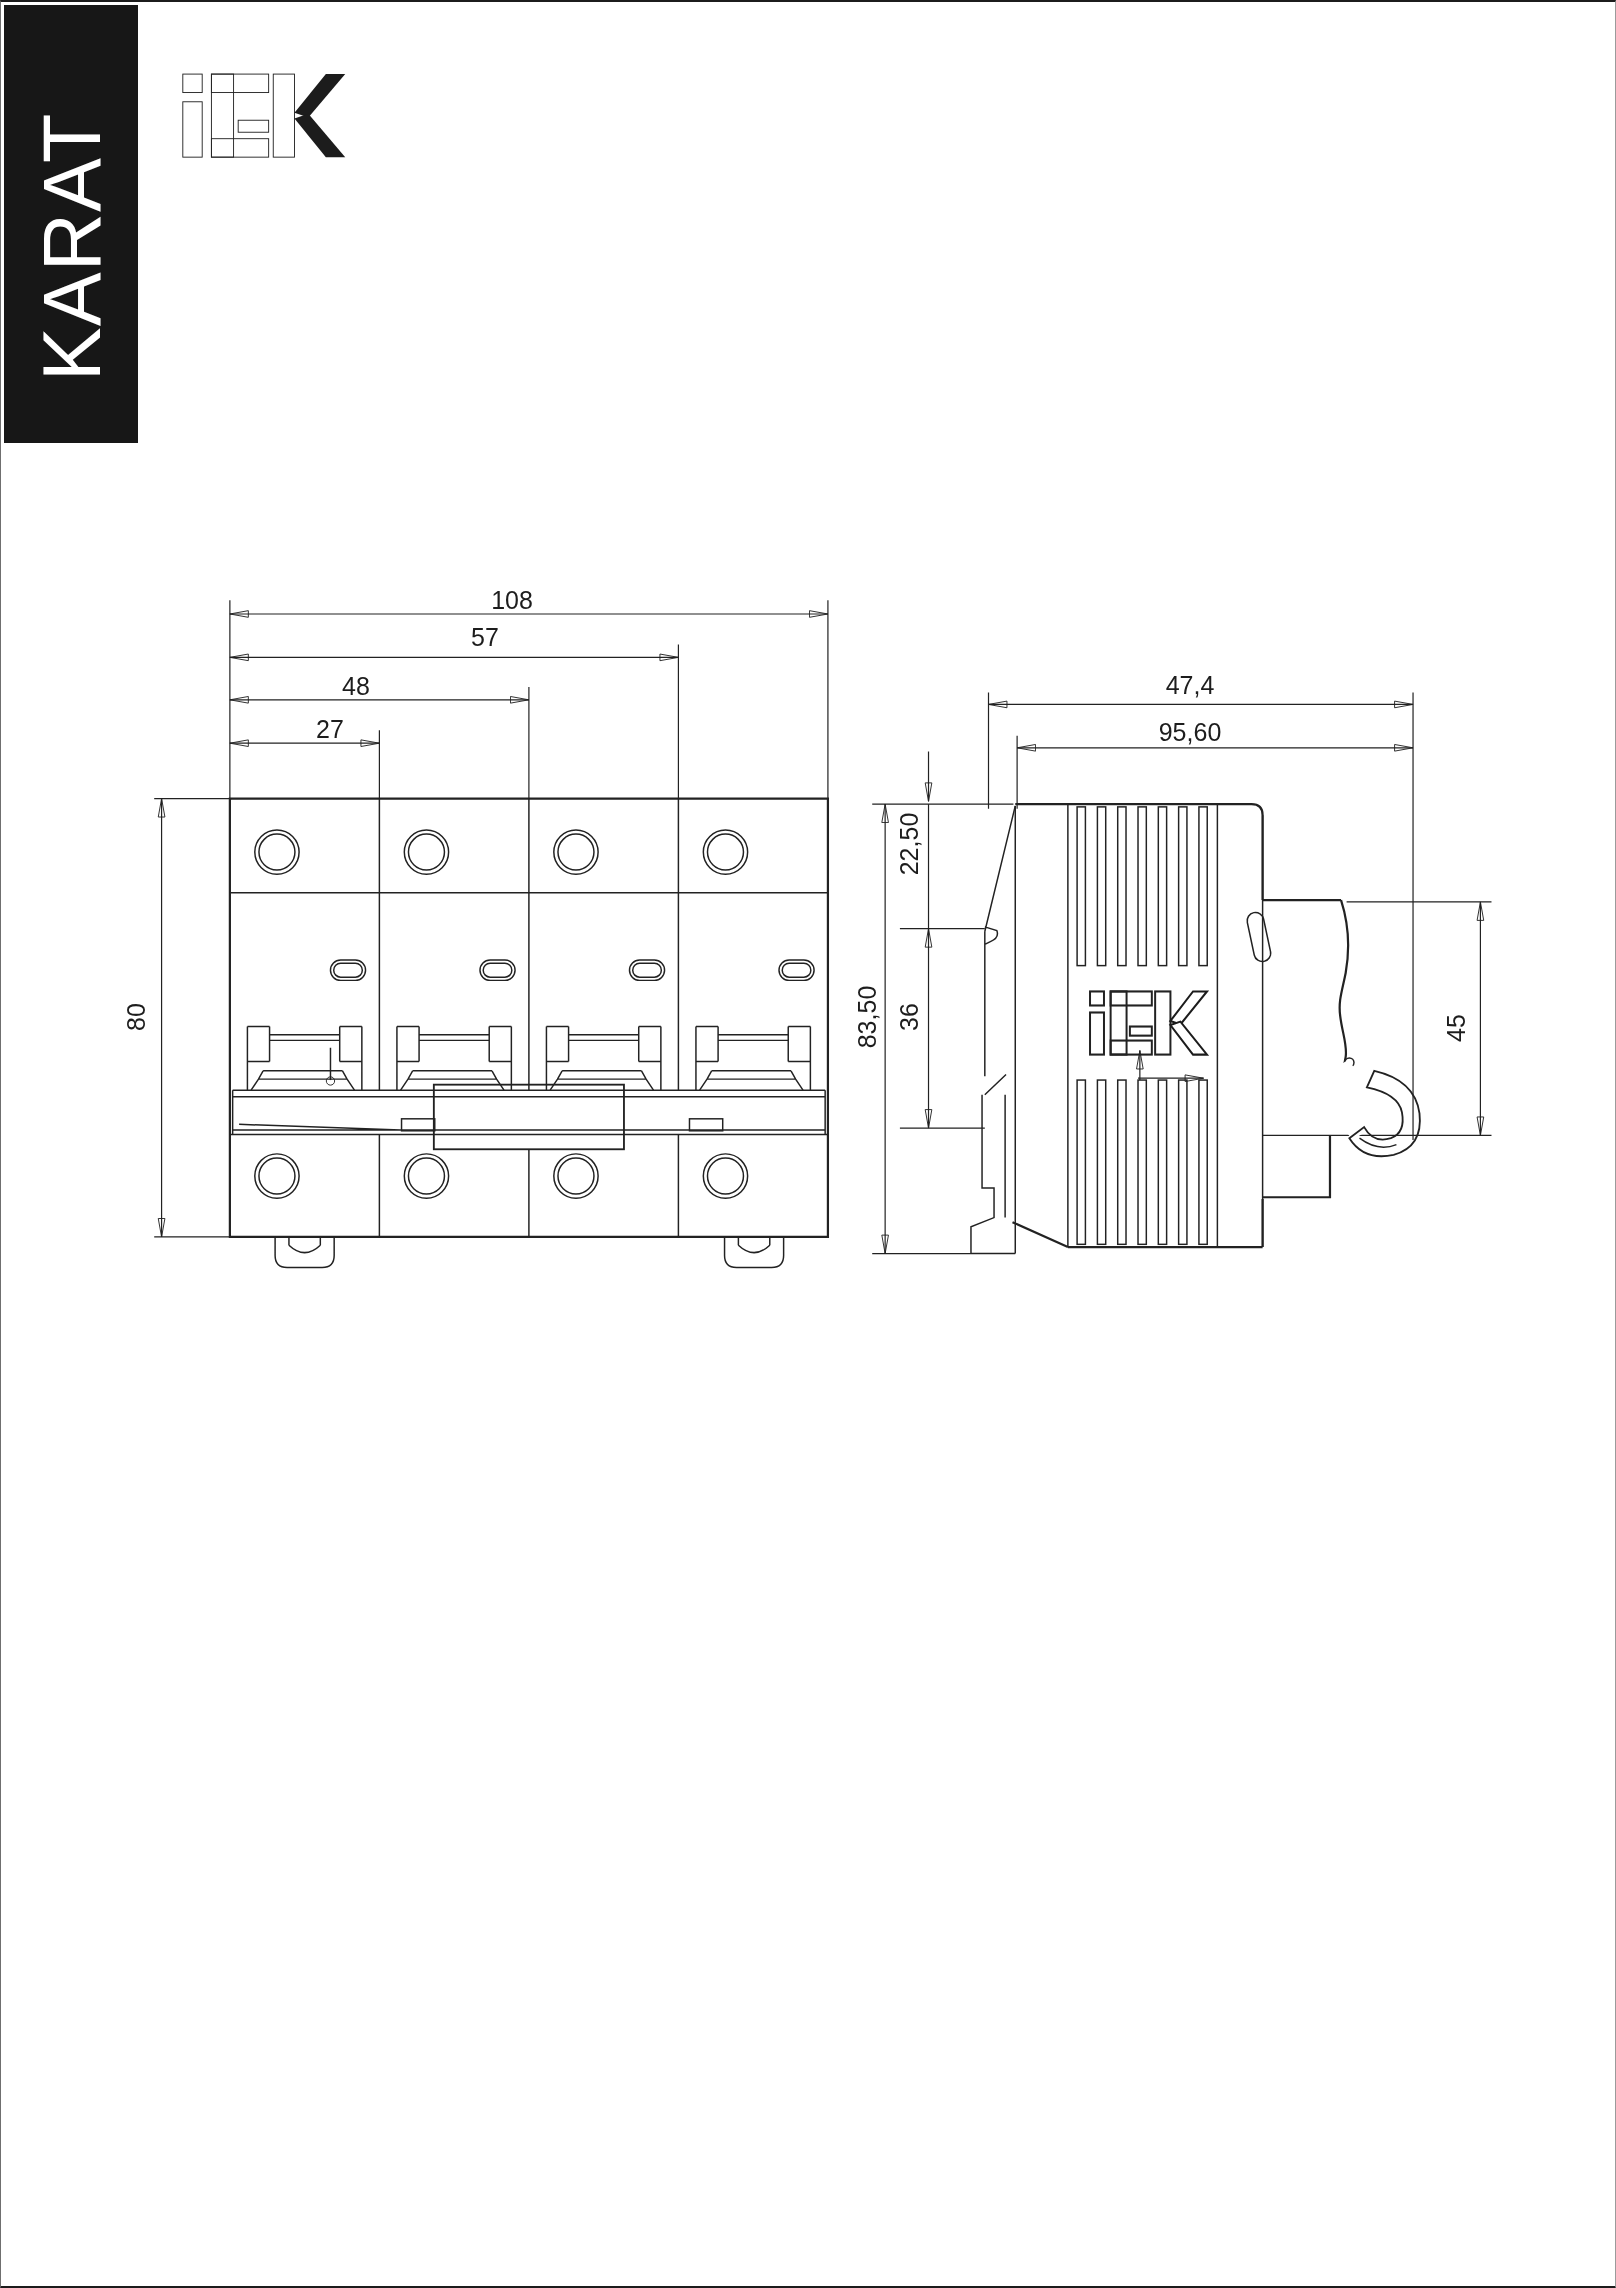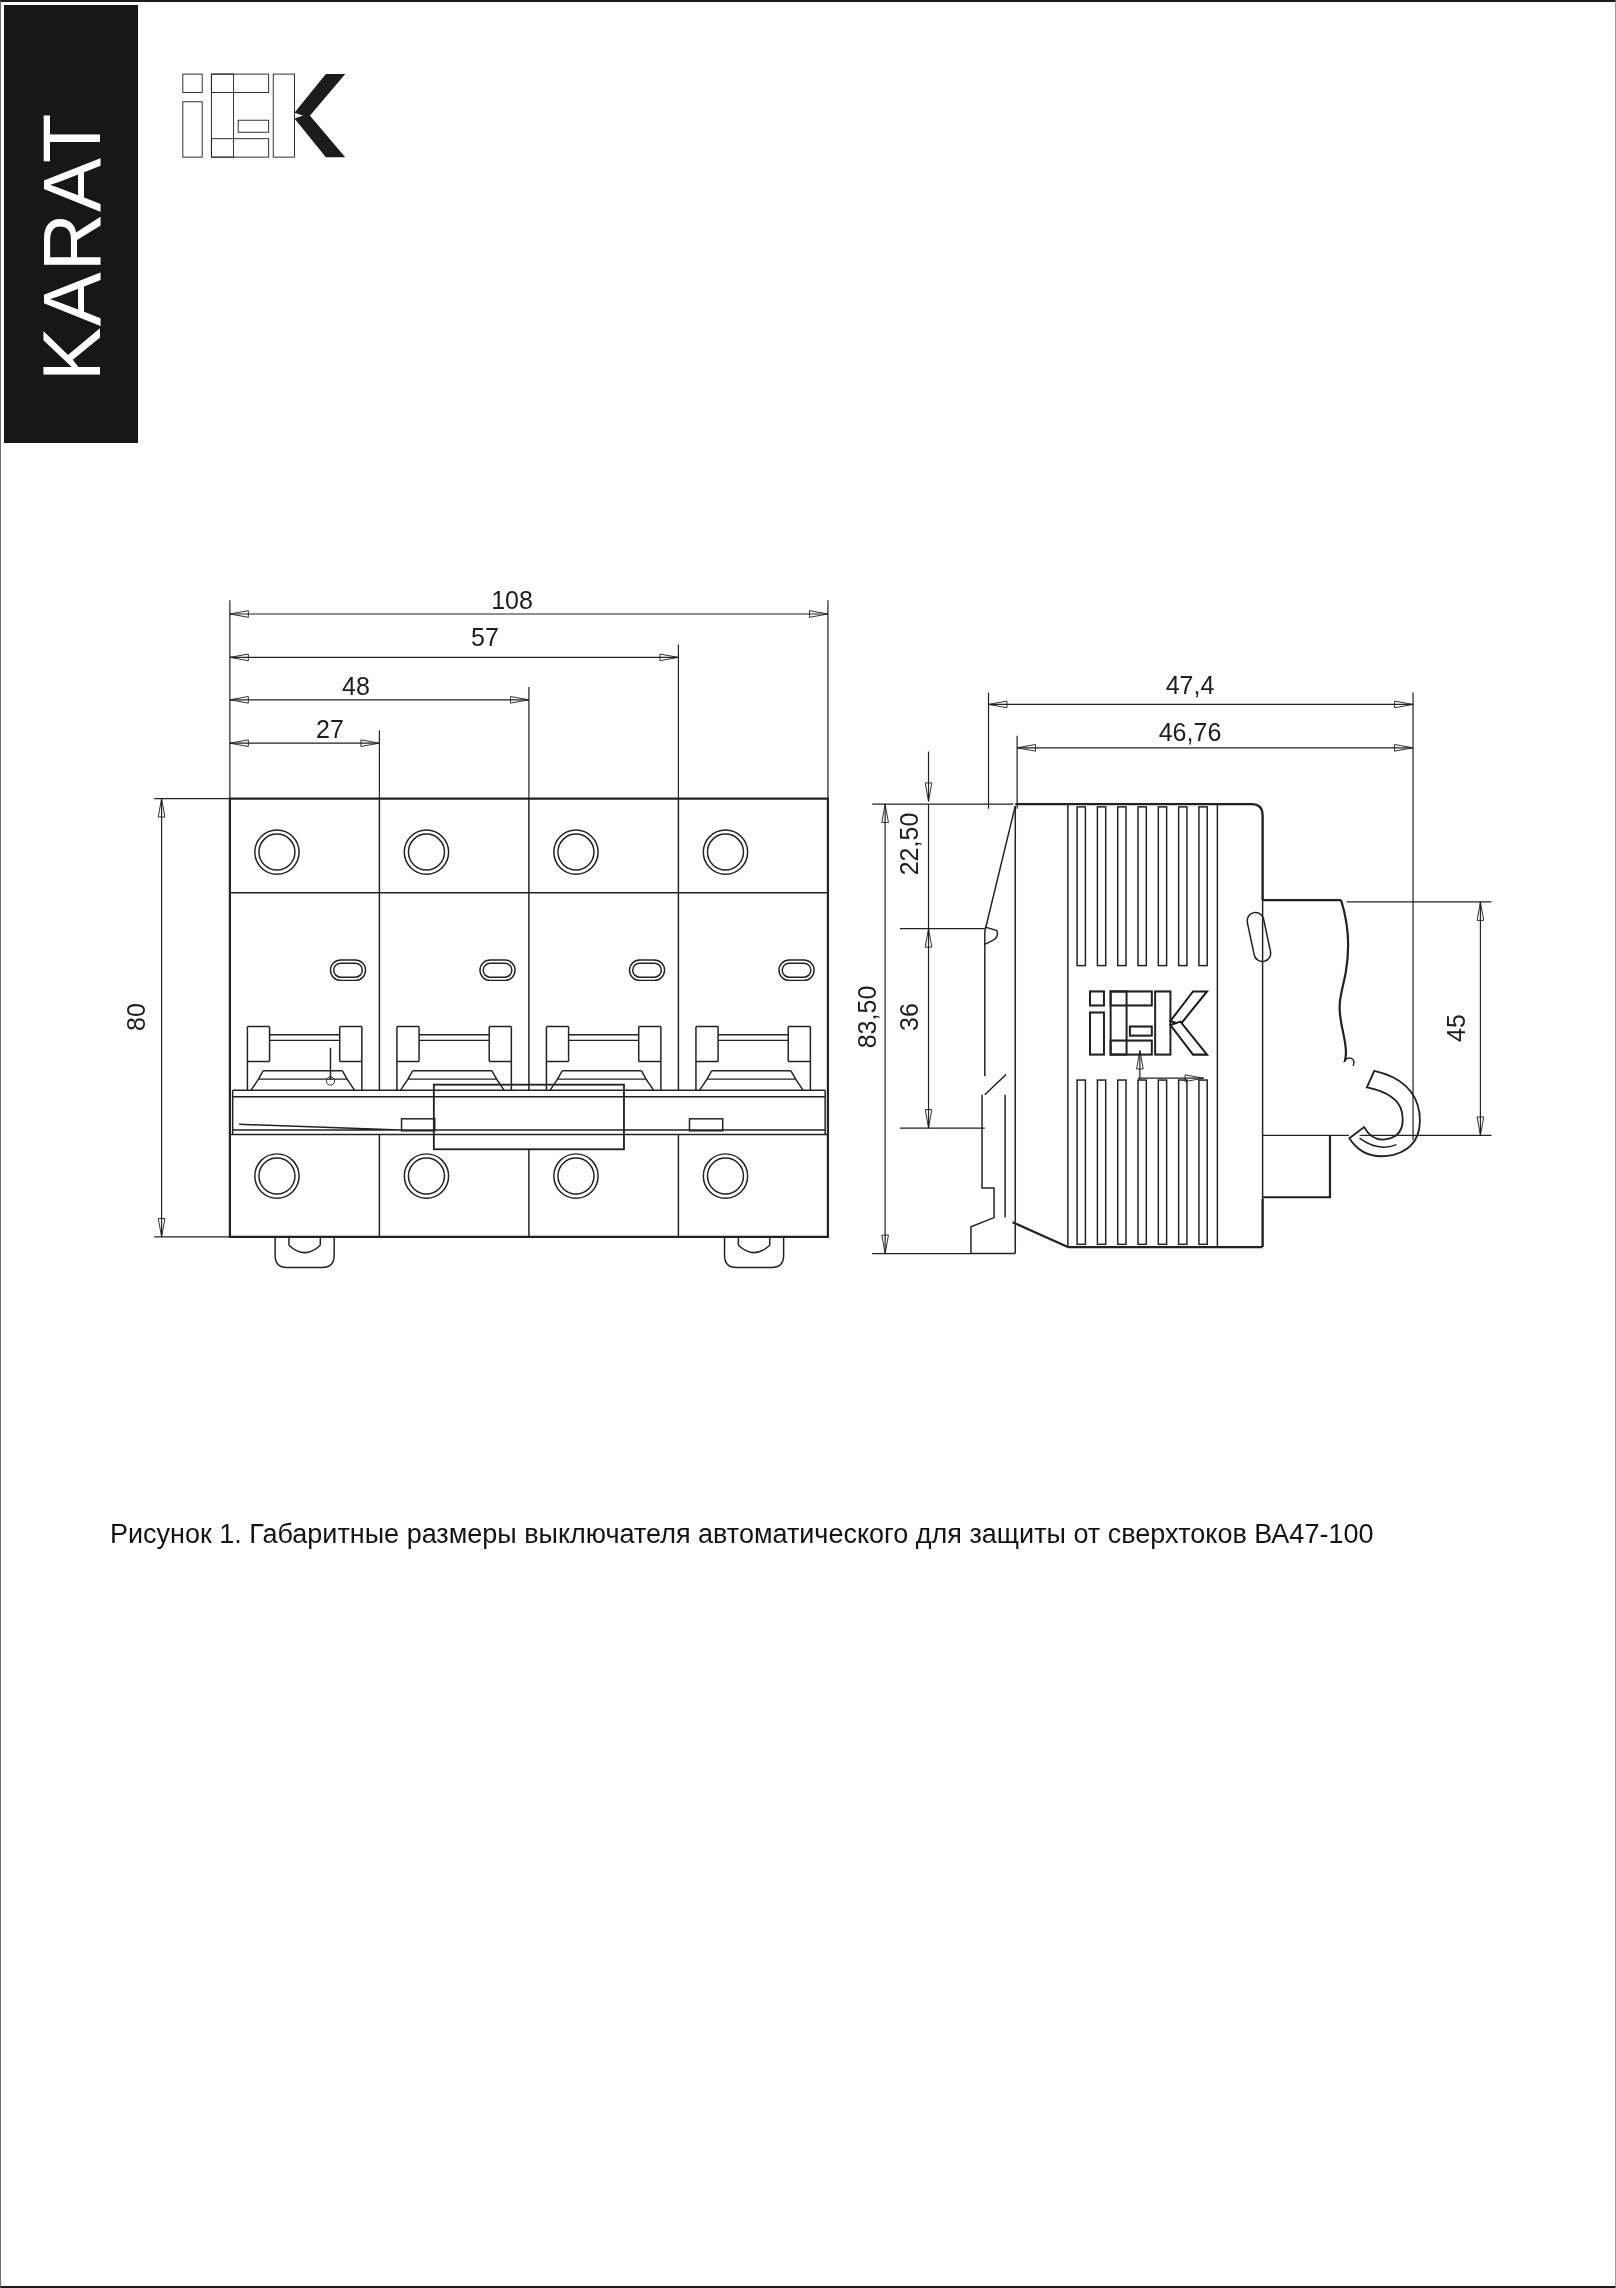--- a/index.html
+++ b/index.html
@@ -196,22 +196,21 @@
     </g>
   </svg>
 
   <span class="lbl" style="left:511px;top:598px">108</span>
   <span class="lbl" style="left:484px;top:635px">57</span>
   <span class="lbl" style="left:355px;top:684px">48</span>
   <span class="lbl" style="left:329px;top:727px">27</span>
   <span class="lbl rot" style="left:135px;top:1015px">80</span>
 
   <span class="lbl" style="left:1189px;top:683px">47,4</span>
-  <span class="lbl" style="left:1189px;top:730px">46,76</span>
+  <span class="lbl" style="left:1189px;top:730px">95,60</span>
   <span class="lbl rot" style="left:908px;top:842px">22,50</span>
   <span class="lbl rot" style="left:908px;top:1015px">36</span>
   <span class="lbl rot" style="left:866px;top:1015px">83,50</span>
   <span class="lbl rot" style="left:1455px;top:1026px">45</span>
 
-  <div class="caption">Рисунок 1. Габаритные размеры выключателя автоматического для защиты от сверхтоков ВА47-100</div>
 
 </div>
 
 
 </body></html>

